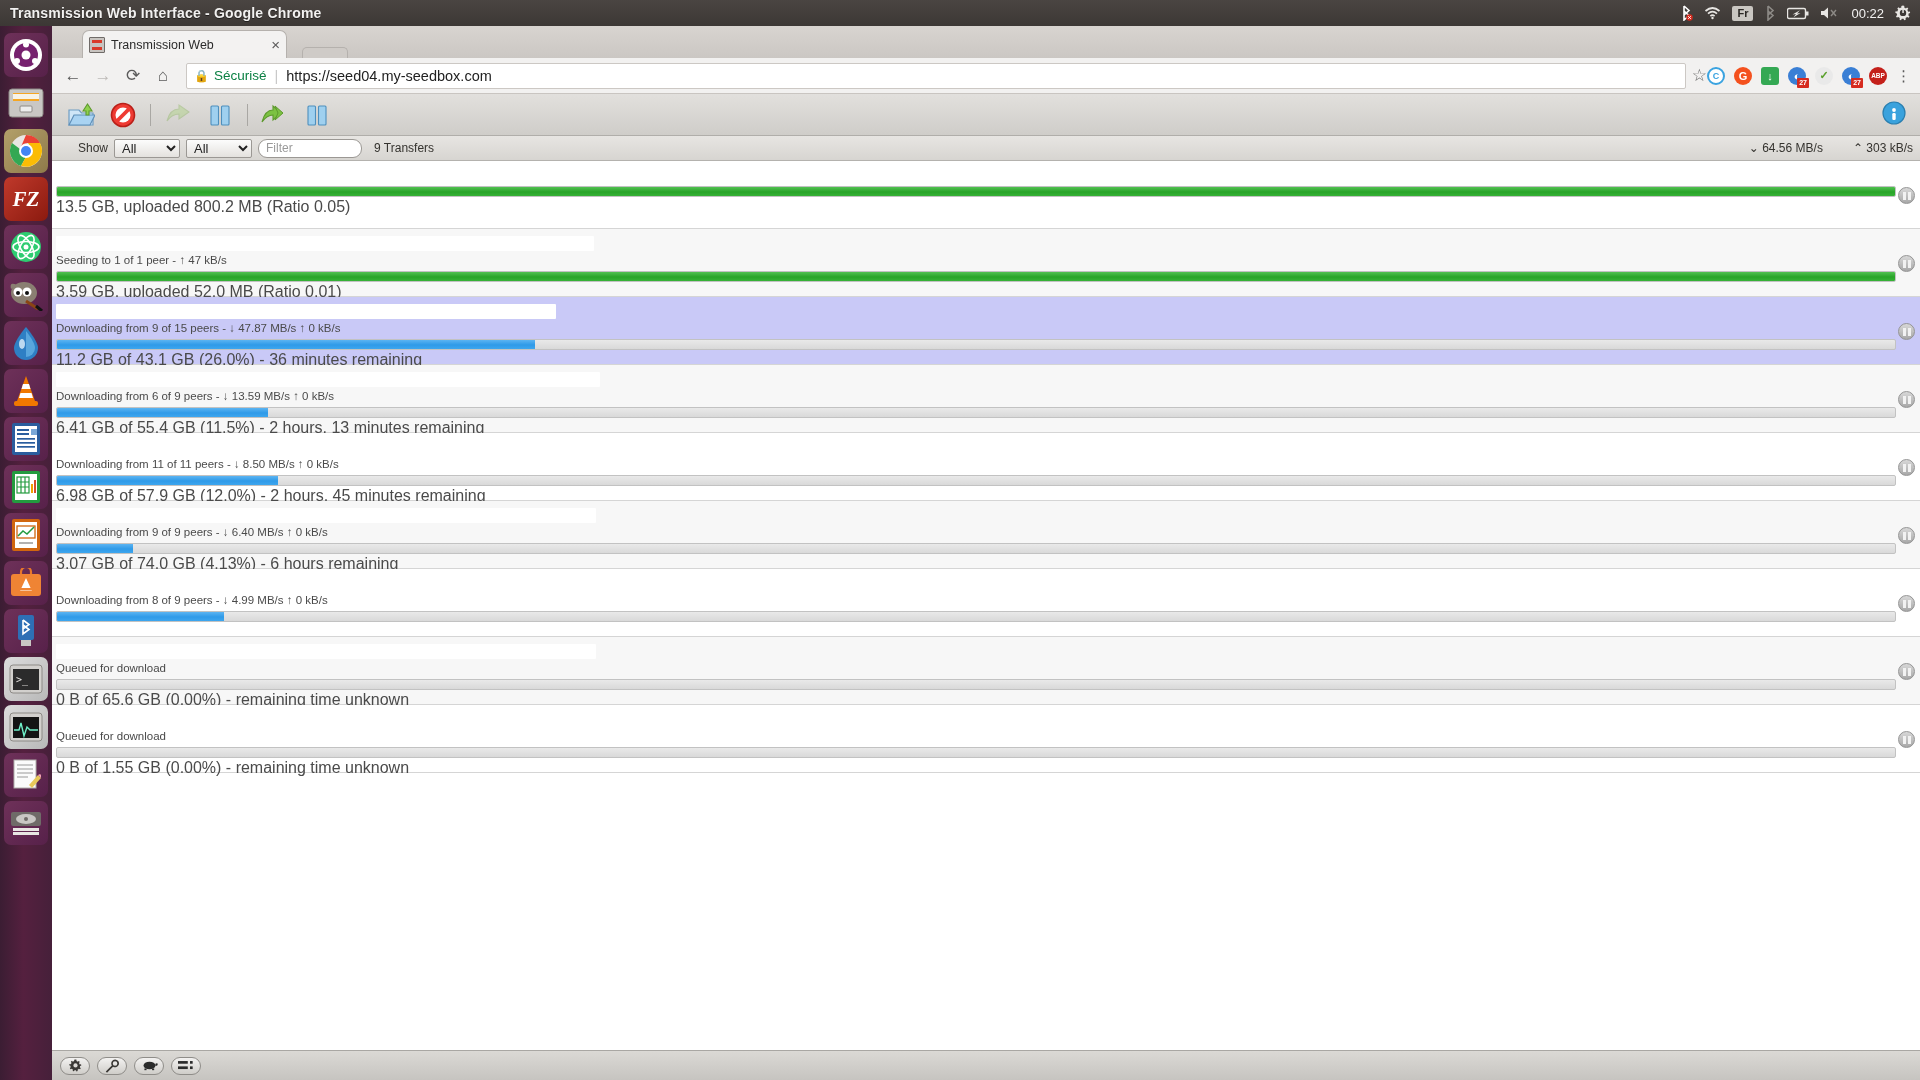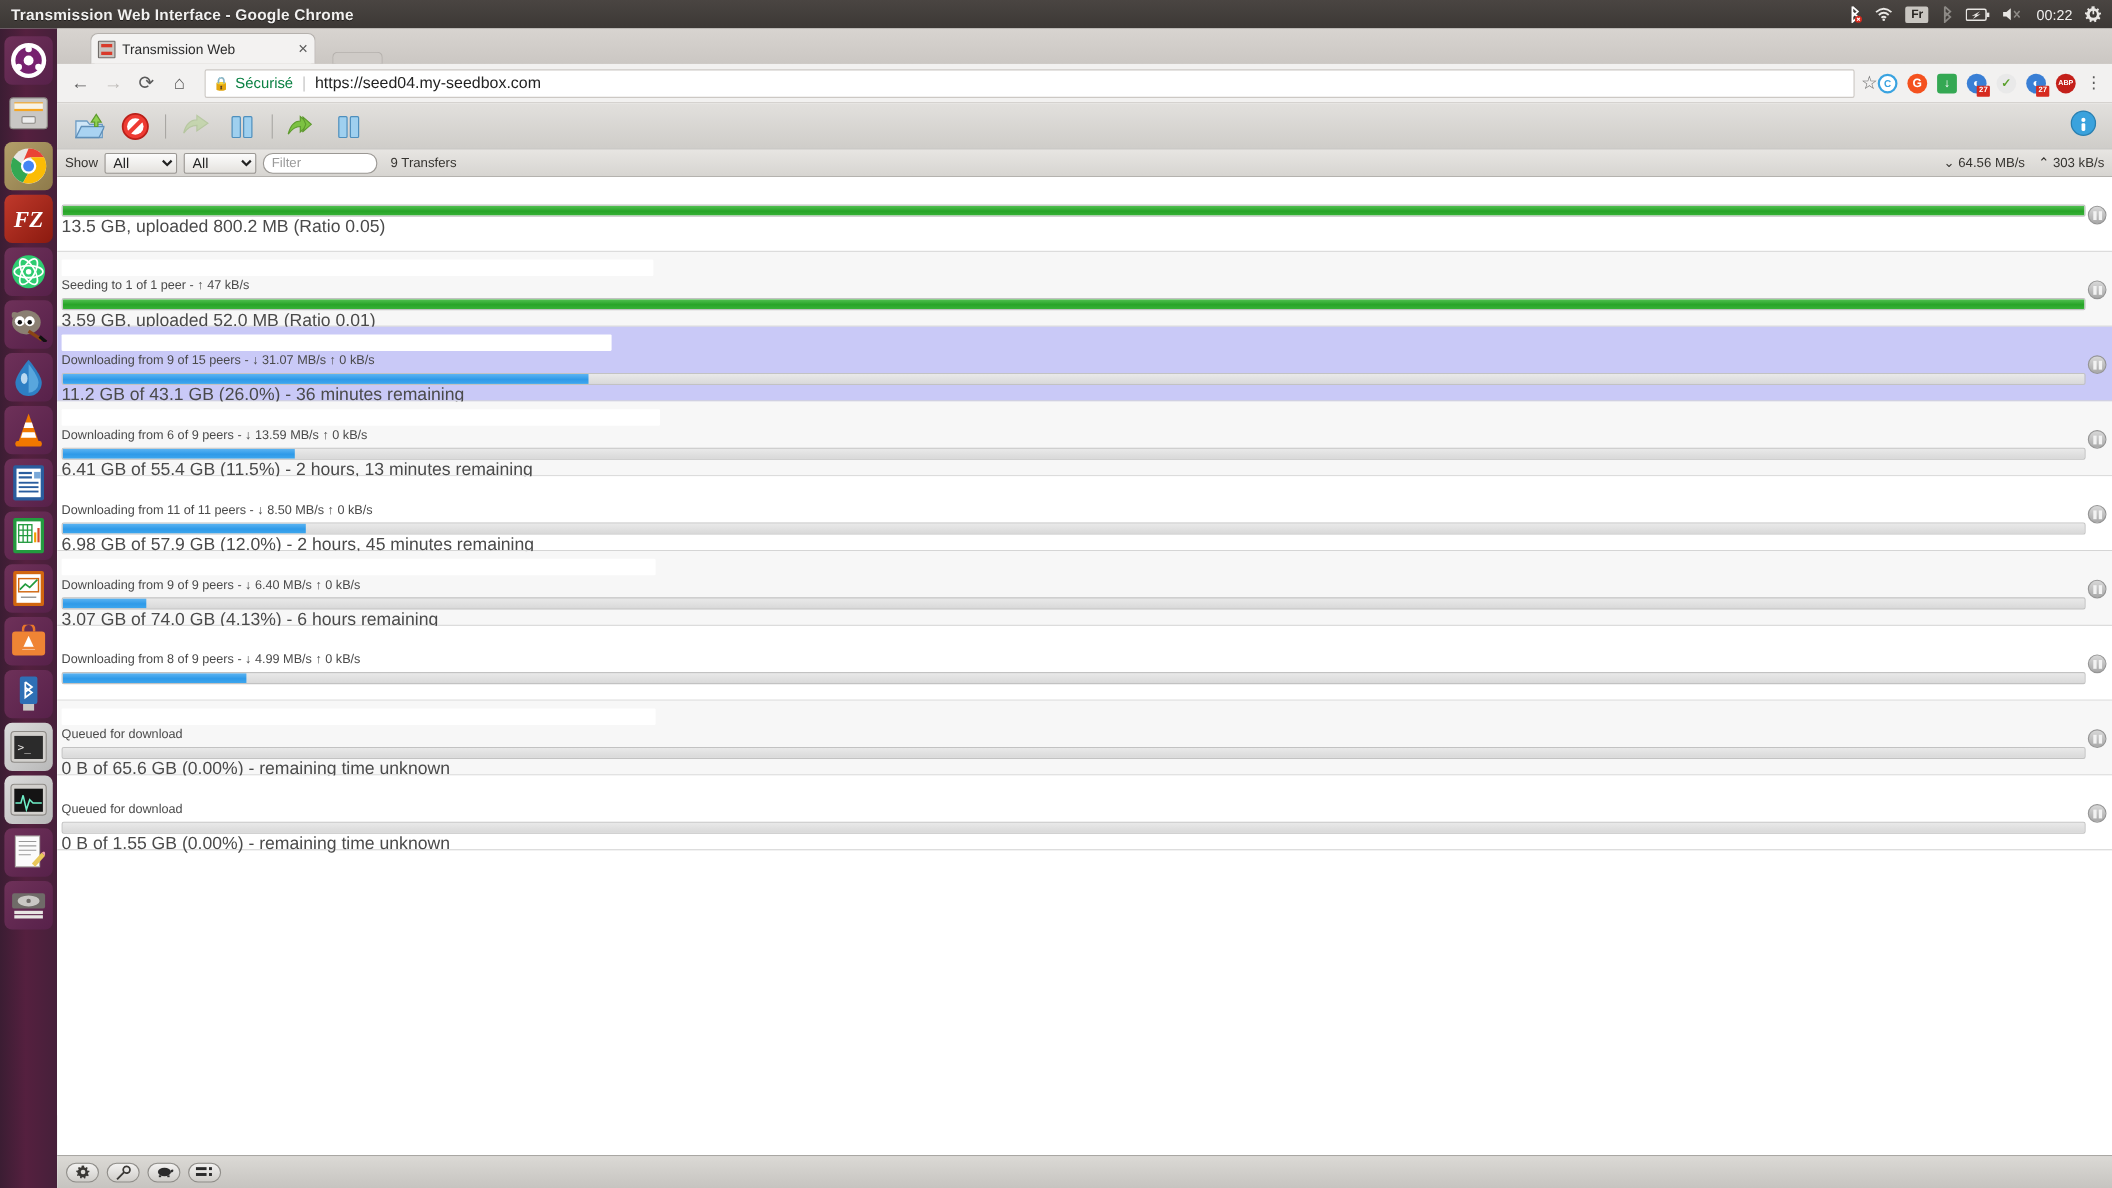--- a/index.html
+++ b/index.html
@@ -132,34 +132,34 @@
   }
   .tb-btn { width: 42px; height: 34px; display:flex; align-items:center; justify-content:center; }
   .tb-sep { width: 1px; height: 22px; background: #a9a7a3; margin: 0 6px; }
   #info-btn { margin-left: auto; margin-right: 6px; }
 
   #tm-filterbar {
     height: 25px; background: linear-gradient(to bottom,#e7e5e2,#d7d5d1);
     border-bottom: 1px solid #b4b2ae;
     display: flex; align-items: center; padding: 0 7px; font-size: 12px; color: #35332f;
   }
-  .flabel { margin-right: 6px; }
+  .flabel { margin-right: 6px; margin-left: 19px; }
   .fselect {
     height: 19px; width: 66px; font-size: 13px; font-family: "Liberation Sans", sans-serif;
     border: 1px solid #9b9894; background: linear-gradient(to bottom,#fcfcfc,#e4e2de);
     border-radius: 2px; margin-right: 6px; color: #222; padding-left: 3px;
   }
   #filter-input {
     height: 19px; width: 104px; font-size: 12px; border: 1px solid #9b9894;
     border-radius: 9px; padding: 0 7px; background: #fff; color: #333;
     font-family: "Liberation Sans", sans-serif;
   }
   #filter-input::placeholder { color: #9a9a9a; }
   #transfer-count { margin-left: 12px; font-size: 12px; color: #35332f; }
-  #speeds { margin-left: auto; display: flex; gap: 12px; font-size: 12px; color: #35332f; }
+  #speeds { margin-left: auto; display: flex; gap: 30px; font-size: 12px; color: #35332f; }
   #speeds span { white-space: nowrap; }
 
   #torrent-list { position: relative; background: #fff; height: 853px; overflow: hidden; }
   .torrent {
     position: relative; height: 68px; border-bottom: 1px solid #d5d5d5;
     padding: 4px 24px 0 4px; background: #fff;
   }
   .torrent.alt { background: #f7f7f7; }
   .torrent.selected { background: #c9c9f7; }
   .t-name {
@@ -549,21 +549,21 @@
             <div class="t-fill green" style="width: 100%;"></div>
           </div>
           <div class="t-stats">3.59 GB, uploaded 52.0 MB (Ratio 0.01)</div>
           <div class="t-pause">
             <i></i>
             <i></i>
           </div>
         </div>
         <div class="torrent selected">
           <div class="t-name" style="width: 500px;"></div>
-          <div class="t-peers">Downloading from 9 of 15 peers - ↓ 31.07 MB/s ↑ 0 kB/s</div>
+          <div class="t-peers">Downloading from 9 of 15 peers - ↓ 47.87 MB/s ↑ 0 kB/s</div>
           <div class="t-bar">
             <div class="t-fill blue" style="width: 26%;"></div>
           </div>
           <div class="t-stats">11.2 GB of 43.1 GB (26.0%) - 36 minutes remaining</div>
           <div class="t-pause">
             <i></i>
             <i></i>
           </div>
         </div>
         <div class="torrent alt">

